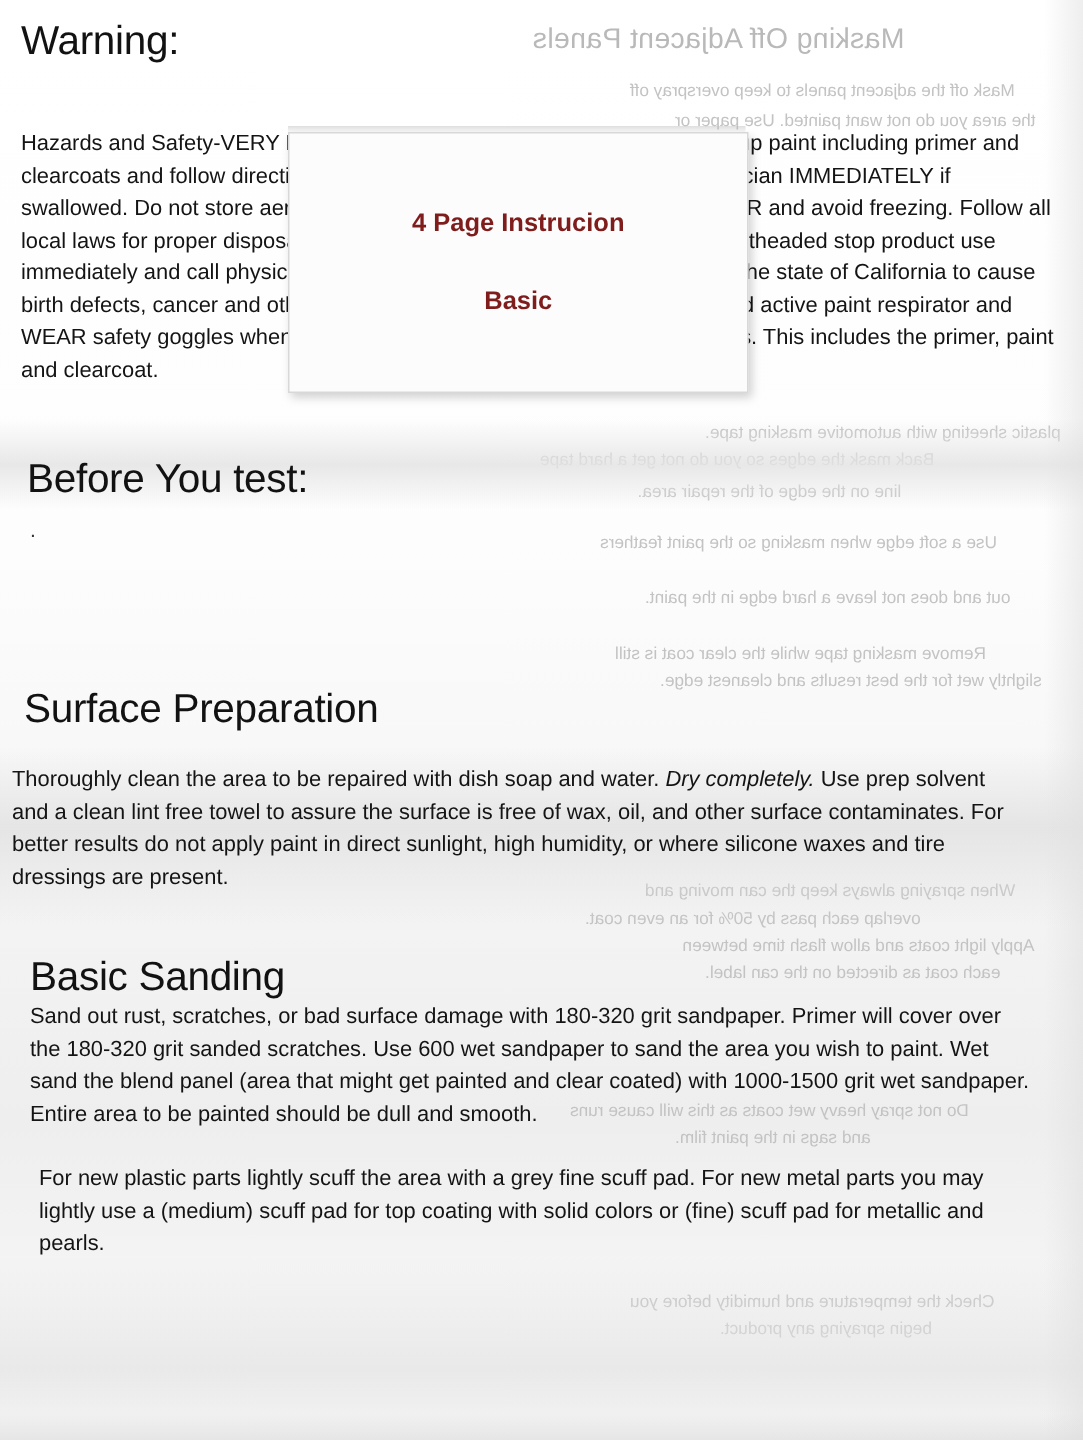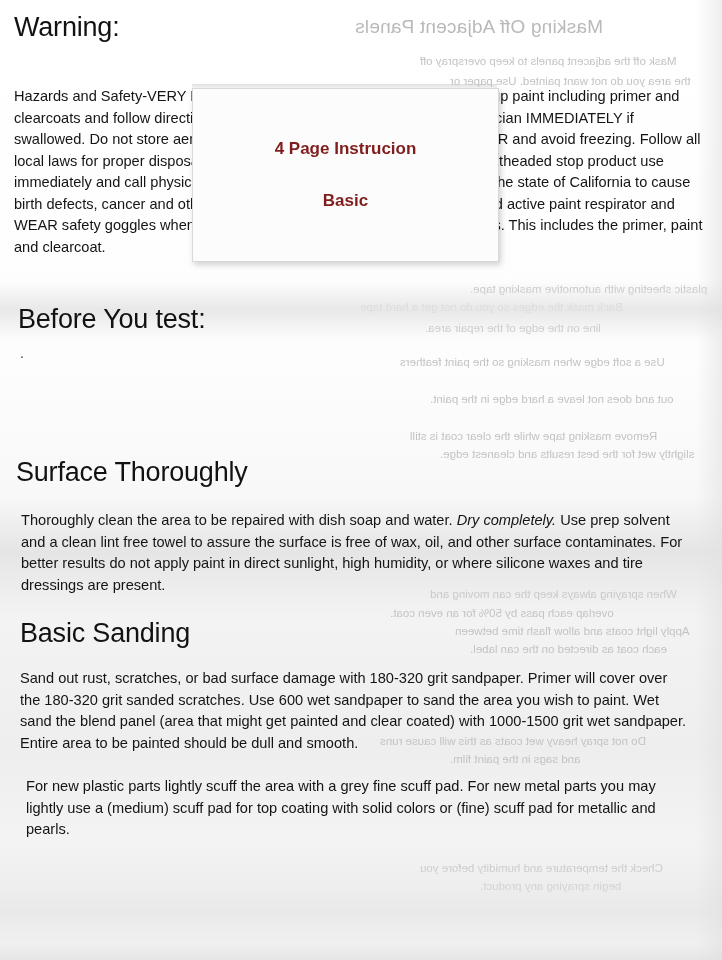--- a/index.html
+++ b/index.html
@@ -102,21 +102,21 @@
   p.para {
     position: absolute;
     margin: 0;
     font-size: 14.6px;
     line-height: 21.5px;
     color: #141414;
     font-family: "Liberation Sans", sans-serif;
   }
   .w-warning { left: 14px; top: 86px; width: 690px; }
   .w-before  { left: 18px; top: 366px; width: 668px; }
-  .w-surface { left: 21px; top: 510px; width: 672px; }
+  .w-surface { left: 8px; top: 510px; width: 672px; }
   .w-sand1   { left: 20px; top: 668px; width: 668px; }
   .w-sand2   { left: 26px; top: 776px; width: 648px; }
 
   .dot-mark {
     position: absolute;
     left: 20px; top: 345px;
     font-size: 14px;
     color: #333;
   }
 
@@ -183,24 +183,24 @@
   <div class="edge-bottom"></div>
 
   <div class="doc">
 
     <h1 class="head" style="left:14px; top:12px;">Warning:</h1>
     <p class="para w-warning">Hazards and Safety-VERY FLAMMABLE. Read label on all aerosol touch-up paint including primer and clearcoats and follow directions. Keep out of reach of children. Call a physician IMMEDIATELY if swallowed. Do not store aerosol paint above 120F. DO NOT STORE IN CAR and avoid freezing. Follow all local laws for proper disposal. Use with adequate ventilation. If you feel lightheaded stop product use immediately and call physician. This product contains chemicals known to the state of California to cause birth defects, cancer and other reproductive harm. Wear a NIOSH approved active paint respirator and WEAR safety goggles when applying any product that may get in your eyes. This includes the primer, paint and clearcoat.</p>
 
     <h1 class="head" style="left:18px; top:304px;">Before You test:</h1>
     <div class="dot-mark">.</div>
 
-    <h1 class="head" style="left:16px; top:457px;">Surface Thoroughly</h1>
+    <h1 class="head" style="left:16px; top:457px;">Surface Preparation</h1>
     <p class="para w-surface"><span>Thoroughly clean the area to be repaired with dish soap and water.  </span><em class="ital">Dry completely.</em><span> Use prep solvent and a clean lint free towel to assure the surface is free of wax, oil, and other surface contaminates. For better results do not apply paint in direct sunlight, high humidity, or where silicone waxes and tire dressings are present.</span></p>
 
-    <h1 class="head" style="left:20px; top:618px;">Basic Sanding</h1>
+    <h1 class="head" style="left:20px; top:636px;">Basic Sanding</h1>
     <p class="para w-sand1">Sand out rust, scratches, or bad surface damage with 180-320 grit sandpaper. Primer will cover over the 180-320 grit sanded scratches. Use 600 wet sandpaper to sand the area you wish to paint. Wet sand the blend panel (area that might get painted and clear coated) with 1000-1500 grit wet sandpaper. Entire area to be painted should be dull and smooth.</p>
     <p class="para w-sand2">For new plastic parts lightly scuff the area with a grey fine scuff pad. For new metal parts you may lightly use a (medium) scuff pad for top coating with solid colors or (fine) scuff pad for metallic and pearls.</p>
 
   </div>
 
   <div class="sticker-top-edge"></div>
   <div class="sticker">
     <div class="line">4 Page Instrucion</div>
     <div class="line">Basic</div>
   </div>

